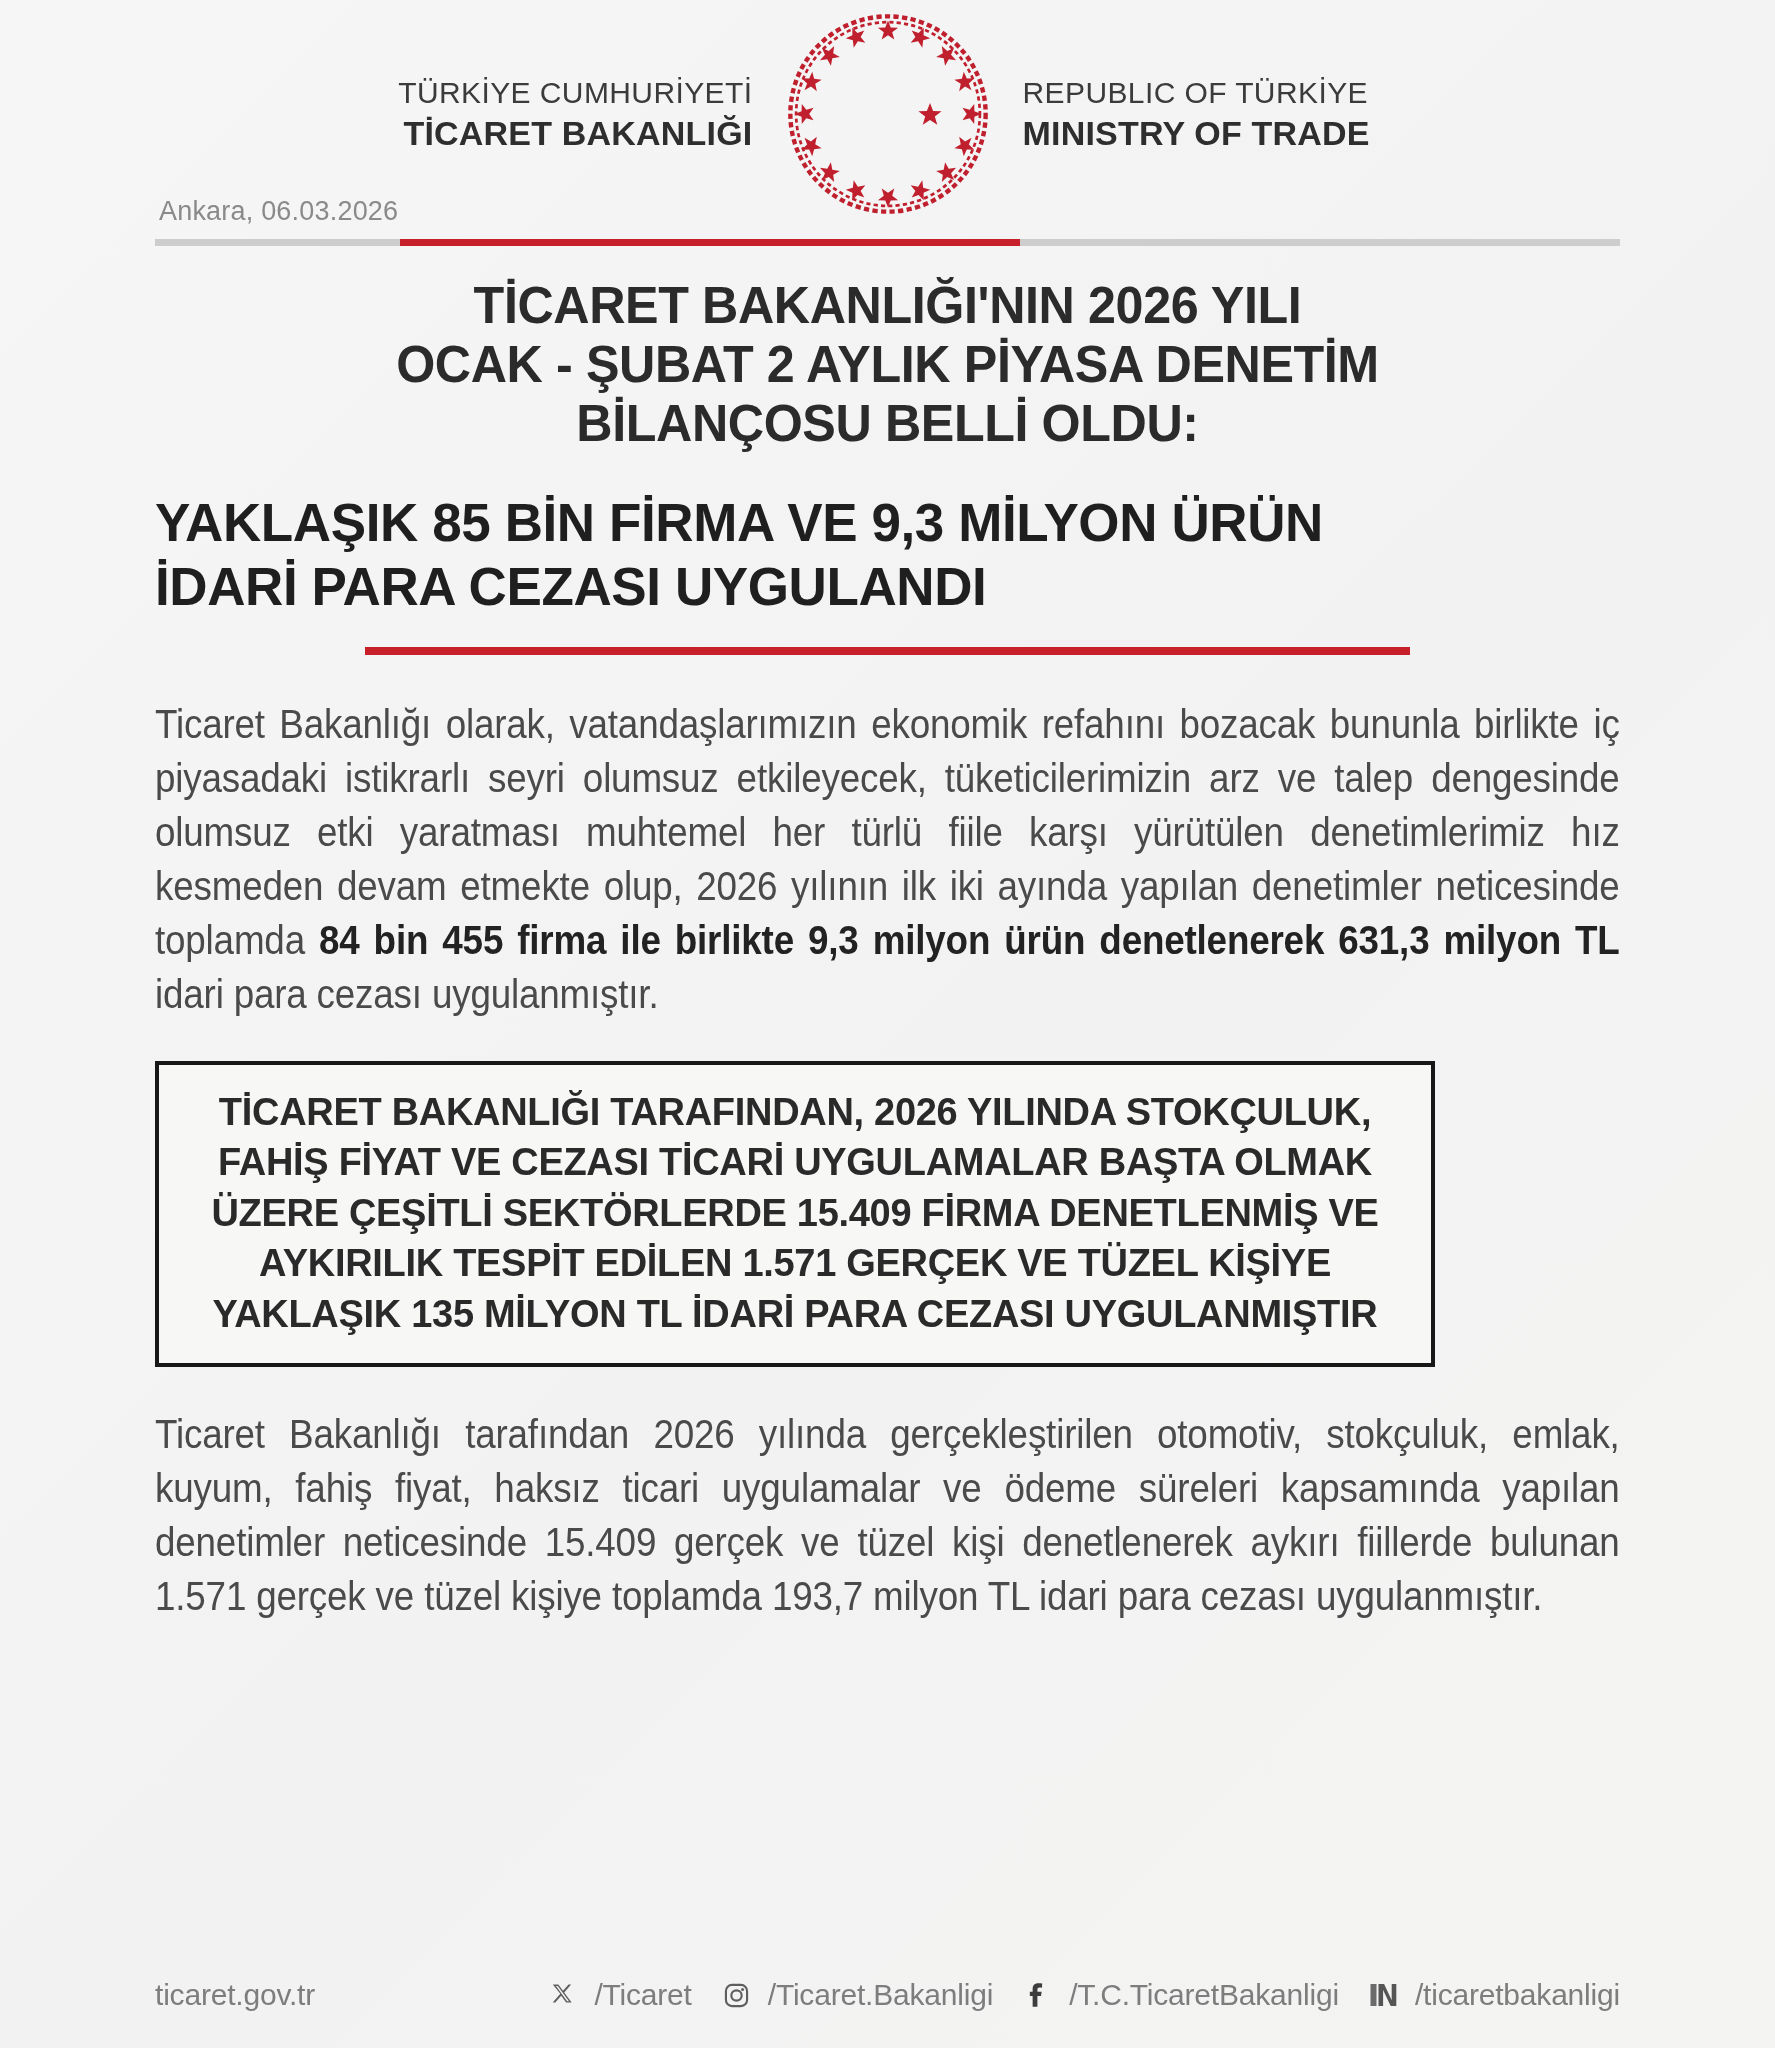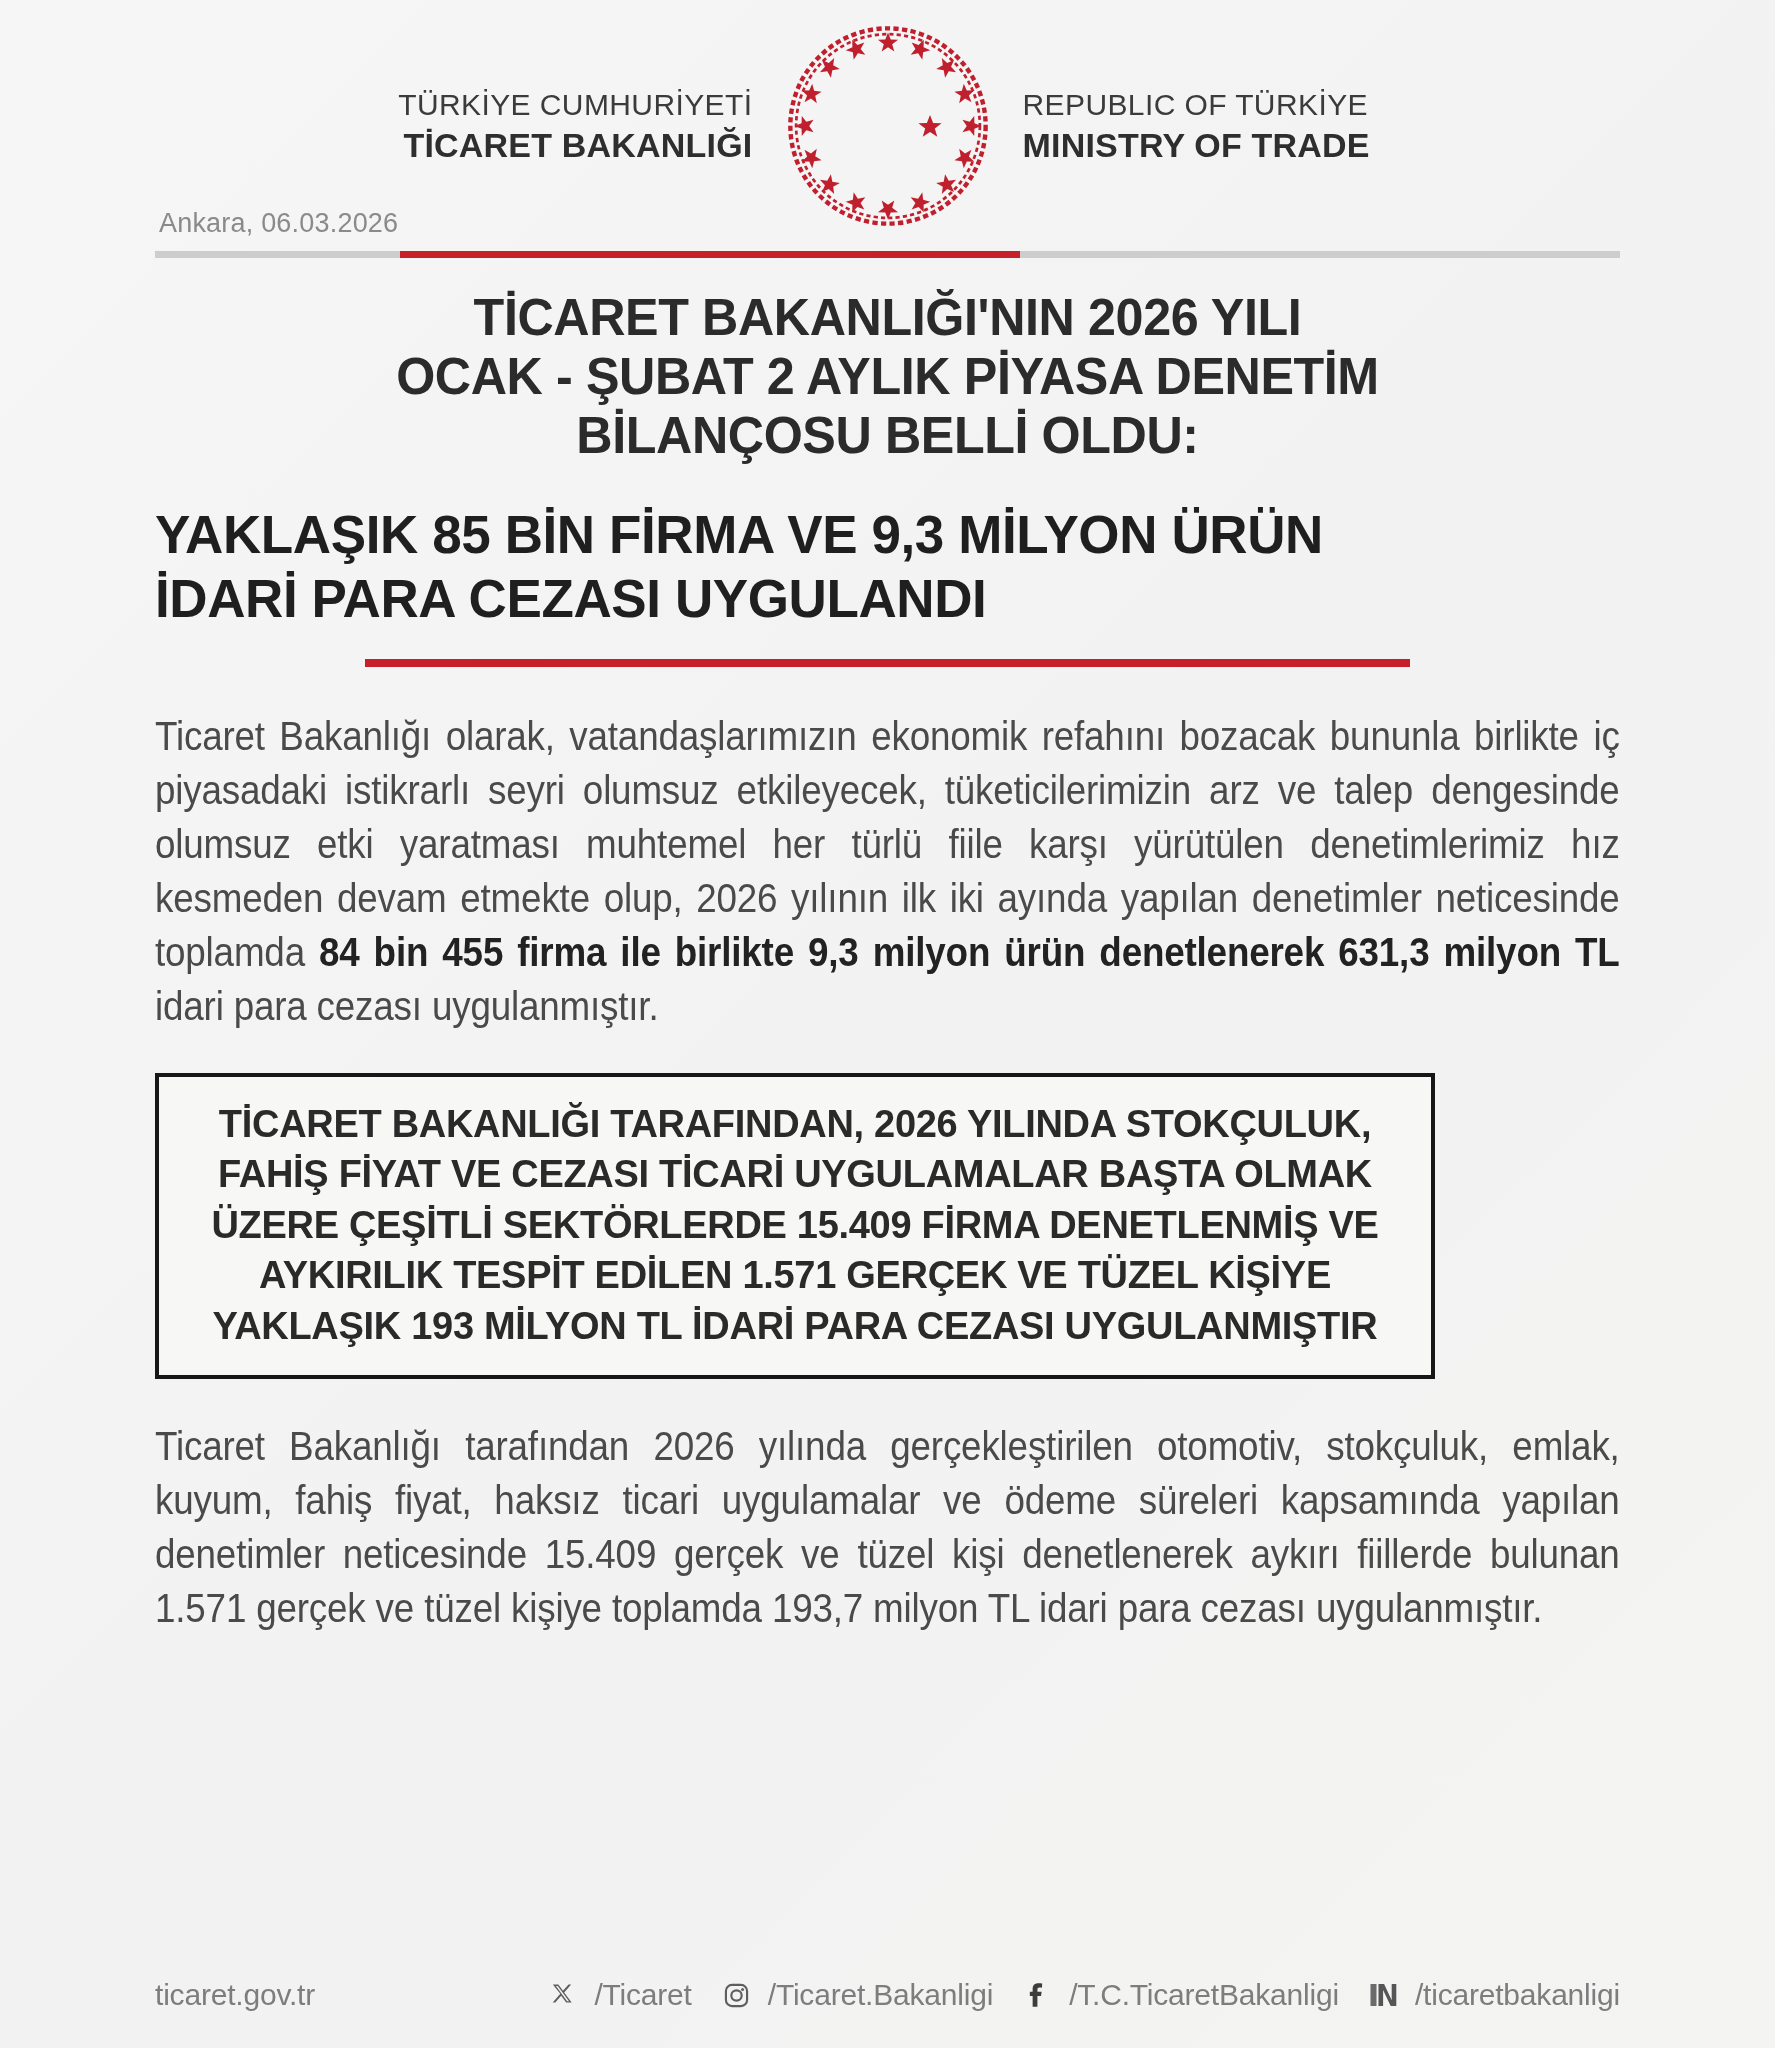--- a/index.html
+++ b/index.html
@@ -13,21 +13,21 @@
     font-family: "Liberation Sans", sans-serif;
     color: #3a3a3a;
     overflow: hidden;
   }
 
   .page {
     position: relative;
     width: 1775px;
     height: 2048px;
     box-sizing: border-box;
-    padding: 12px 155px;
+    padding: 0 155px;
     background: linear-gradient(135deg, #f6f6f6 0%, #f2f2f2 55%, #f4f4f3 100%);
   }
 
   
   .masthead {
     display: flex;
     align-items: center;
     justify-content: center;
     gap: 0px;
     padding-top: 38px;
@@ -330,21 +330,21 @@
   <div class="red-divider"></div>
 
   <p class="body-para" id="para-1"><span>Ticaret Bakanlığı olarak, vatandaşlarımızın ekonomik refahını bozacak bununla birlikte iç piyasadaki istikrarlı seyri olumsuz etkileyecek, tüketicilerimizin arz ve talep dengesinde olumsuz etki yaratması muhtemel her türlü fiile karşı yürütülen denetimlerimiz hız kesmeden devam etmekte olup, 2026 yılının ilk iki ayında yapılan denetimler neticesinde toplamda </span><b>84 bin 455 firma ile birlikte 9,3 milyon ürün denetlenerek 631,3 milyon TL</b><span> idari para cezası uygulanmıştır.</span></p>
 
   <div class="callout">
     <div class="callout-text">
       <span class="hl-line">TİCARET BAKANLIĞI TARAFINDAN, 2026 YILINDA STOKÇULUK,</span>
       <span class="hl-line">FAHİŞ FİYAT VE CEZASI TİCARİ UYGULAMALAR BAŞTA OLMAK</span>
       <span class="hl-line">ÜZERE ÇEŞİTLİ SEKTÖRLERDE 15.409 FİRMA DENETLENMİŞ VE</span>
       <span class="hl-line">AYKIRILIK TESPİT EDİLEN 1.571 GERÇEK VE TÜZEL KİŞİYE</span>
-      <span class="hl-line">YAKLAŞIK 193 MİLYON TL İDARİ PARA CEZASI UYGULANMIŞTIR</span>
+      <span class="hl-line">YAKLAŞIK 135 MİLYON TL İDARİ PARA CEZASI UYGULANMIŞTIR</span>
     </div>
   </div>
 
   <p class="body-para" id="para-2">Ticaret Bakanlığı tarafından 2026 yılında gerçekleştirilen otomotiv, stokçuluk, emlak, kuyum, fahiş fiyat, haksız ticari uygulamalar ve ödeme süreleri kapsamında yapılan denetimler neticesinde 15.409 gerçek ve tüzel kişi denetlenerek aykırı fiillerde bulunan 1.571 gerçek ve tüzel kişiye toplamda 193,7 milyon TL idari para cezası uygulanmıştır.</p>
 
   <div class="footer">
     <div class="footer-site">ticaret.gov.tr</div>
     <div class="footer-social">
 
       <div class="social-item">

